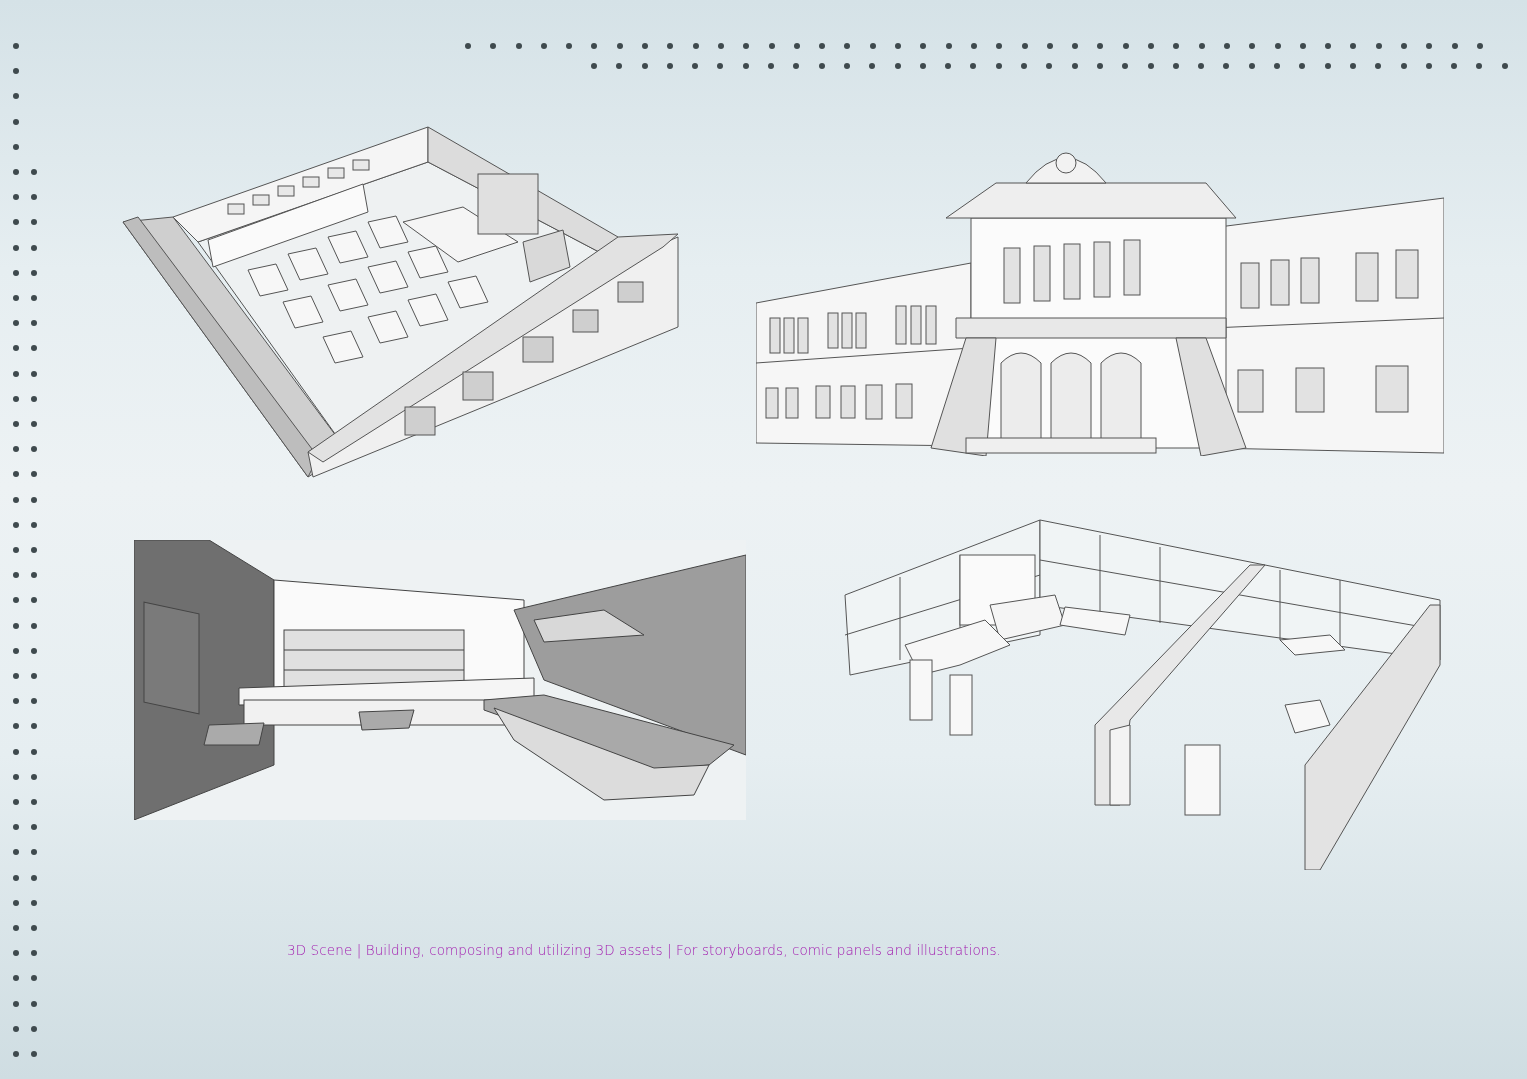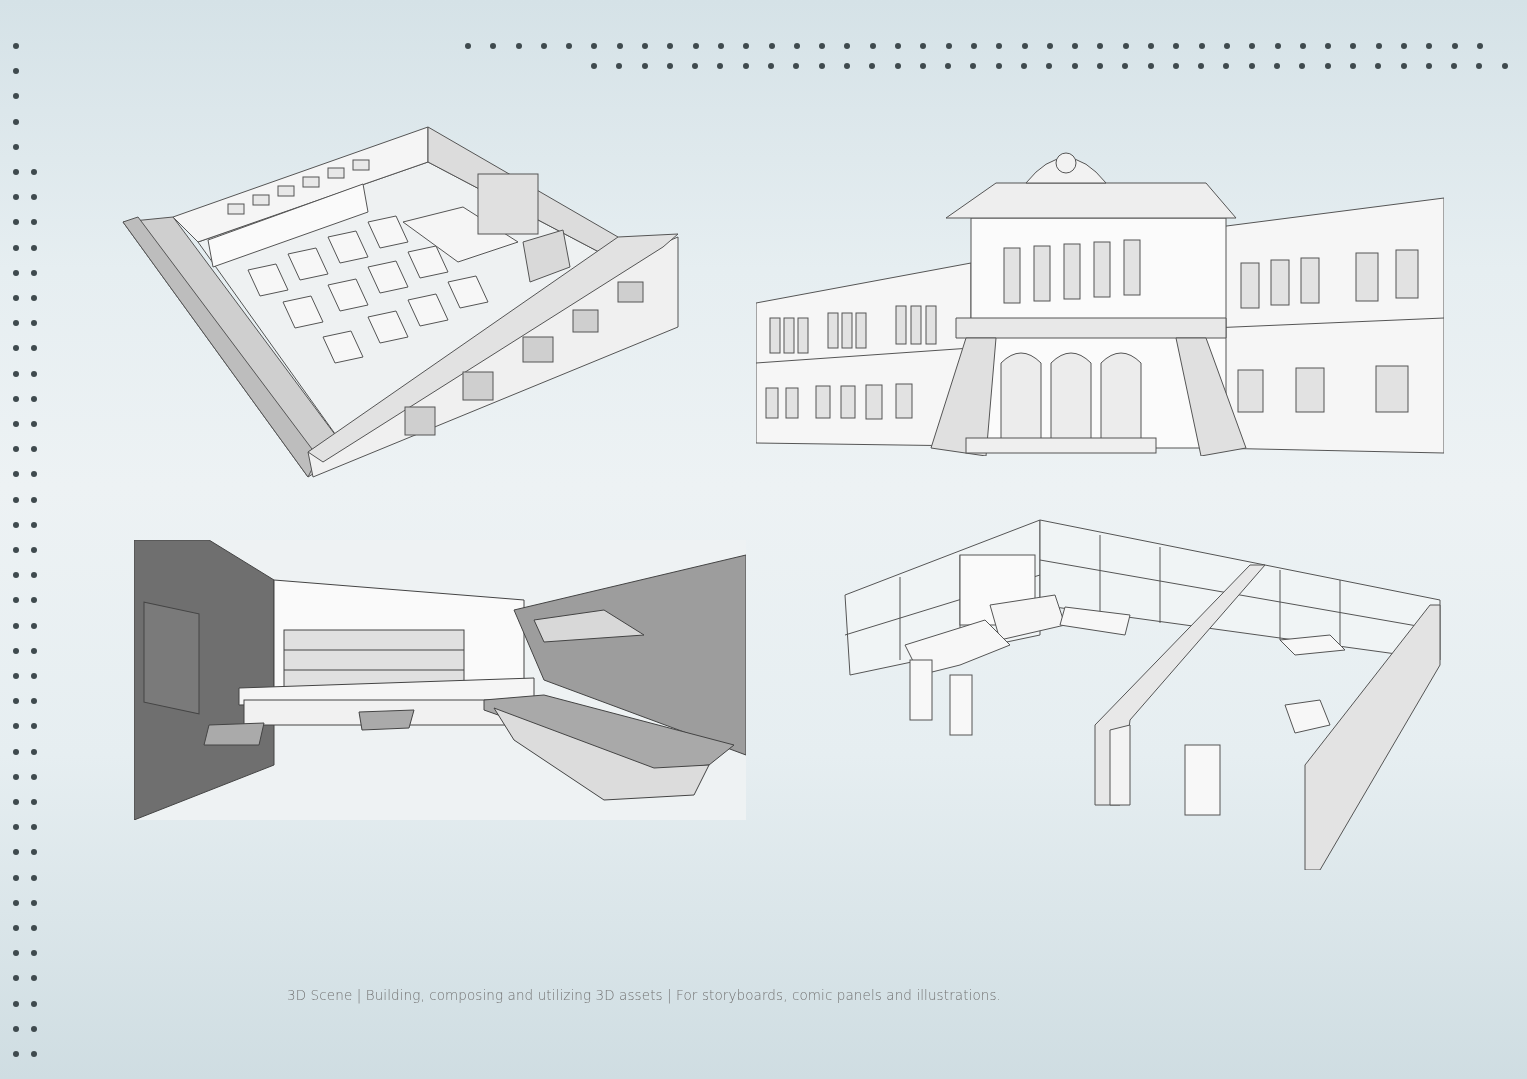--- a/index.html
+++ b/index.html
@@ -6,22 +6,22 @@
   body {
     width: 1527px; height: 1079px; position: relative; overflow: hidden;
     background: linear-gradient(180deg, #d5e2e7 0%, #e6eef1 25%, #edf2f4 45%, #e6eef1 70%, #cfdde2 100%);
     font-family: "Liberation Sans", sans-serif;
   }
   .dot { position: absolute; width: 6px; height: 6px; border-radius: 50%; background: #3f4a4e; }
   .panel { position: absolute; overflow: hidden; }
   .panel svg { display: block; width: 100%; height: 100%; }
   .caption {
     position: absolute; left: 0; width: 1288px; top: 942px;
-    text-align: center; font-size: 14px; color: #737373; letter-spacing: 0.1px;
-    font-family: "DejaVu Sans", sans-serif; font-weight: 300; margin-top: 45px;
+    text-align: center; font-size: 14px; color: #a21caf; letter-spacing: 0.1px;
+    font-family: "DejaVu Sans", sans-serif; font-weight: 300;
   }
   .caption span { font-size: 13.5px; }
 </style>
 </head>
 <body>
 
 <div id="dots">
     <div class="dot" style="left: 465px; top: 43px;"></div>
     <div class="dot" style="left: 490px; top: 43px;"></div>
     <div class="dot" style="left: 516px; top: 43px;"></div>

